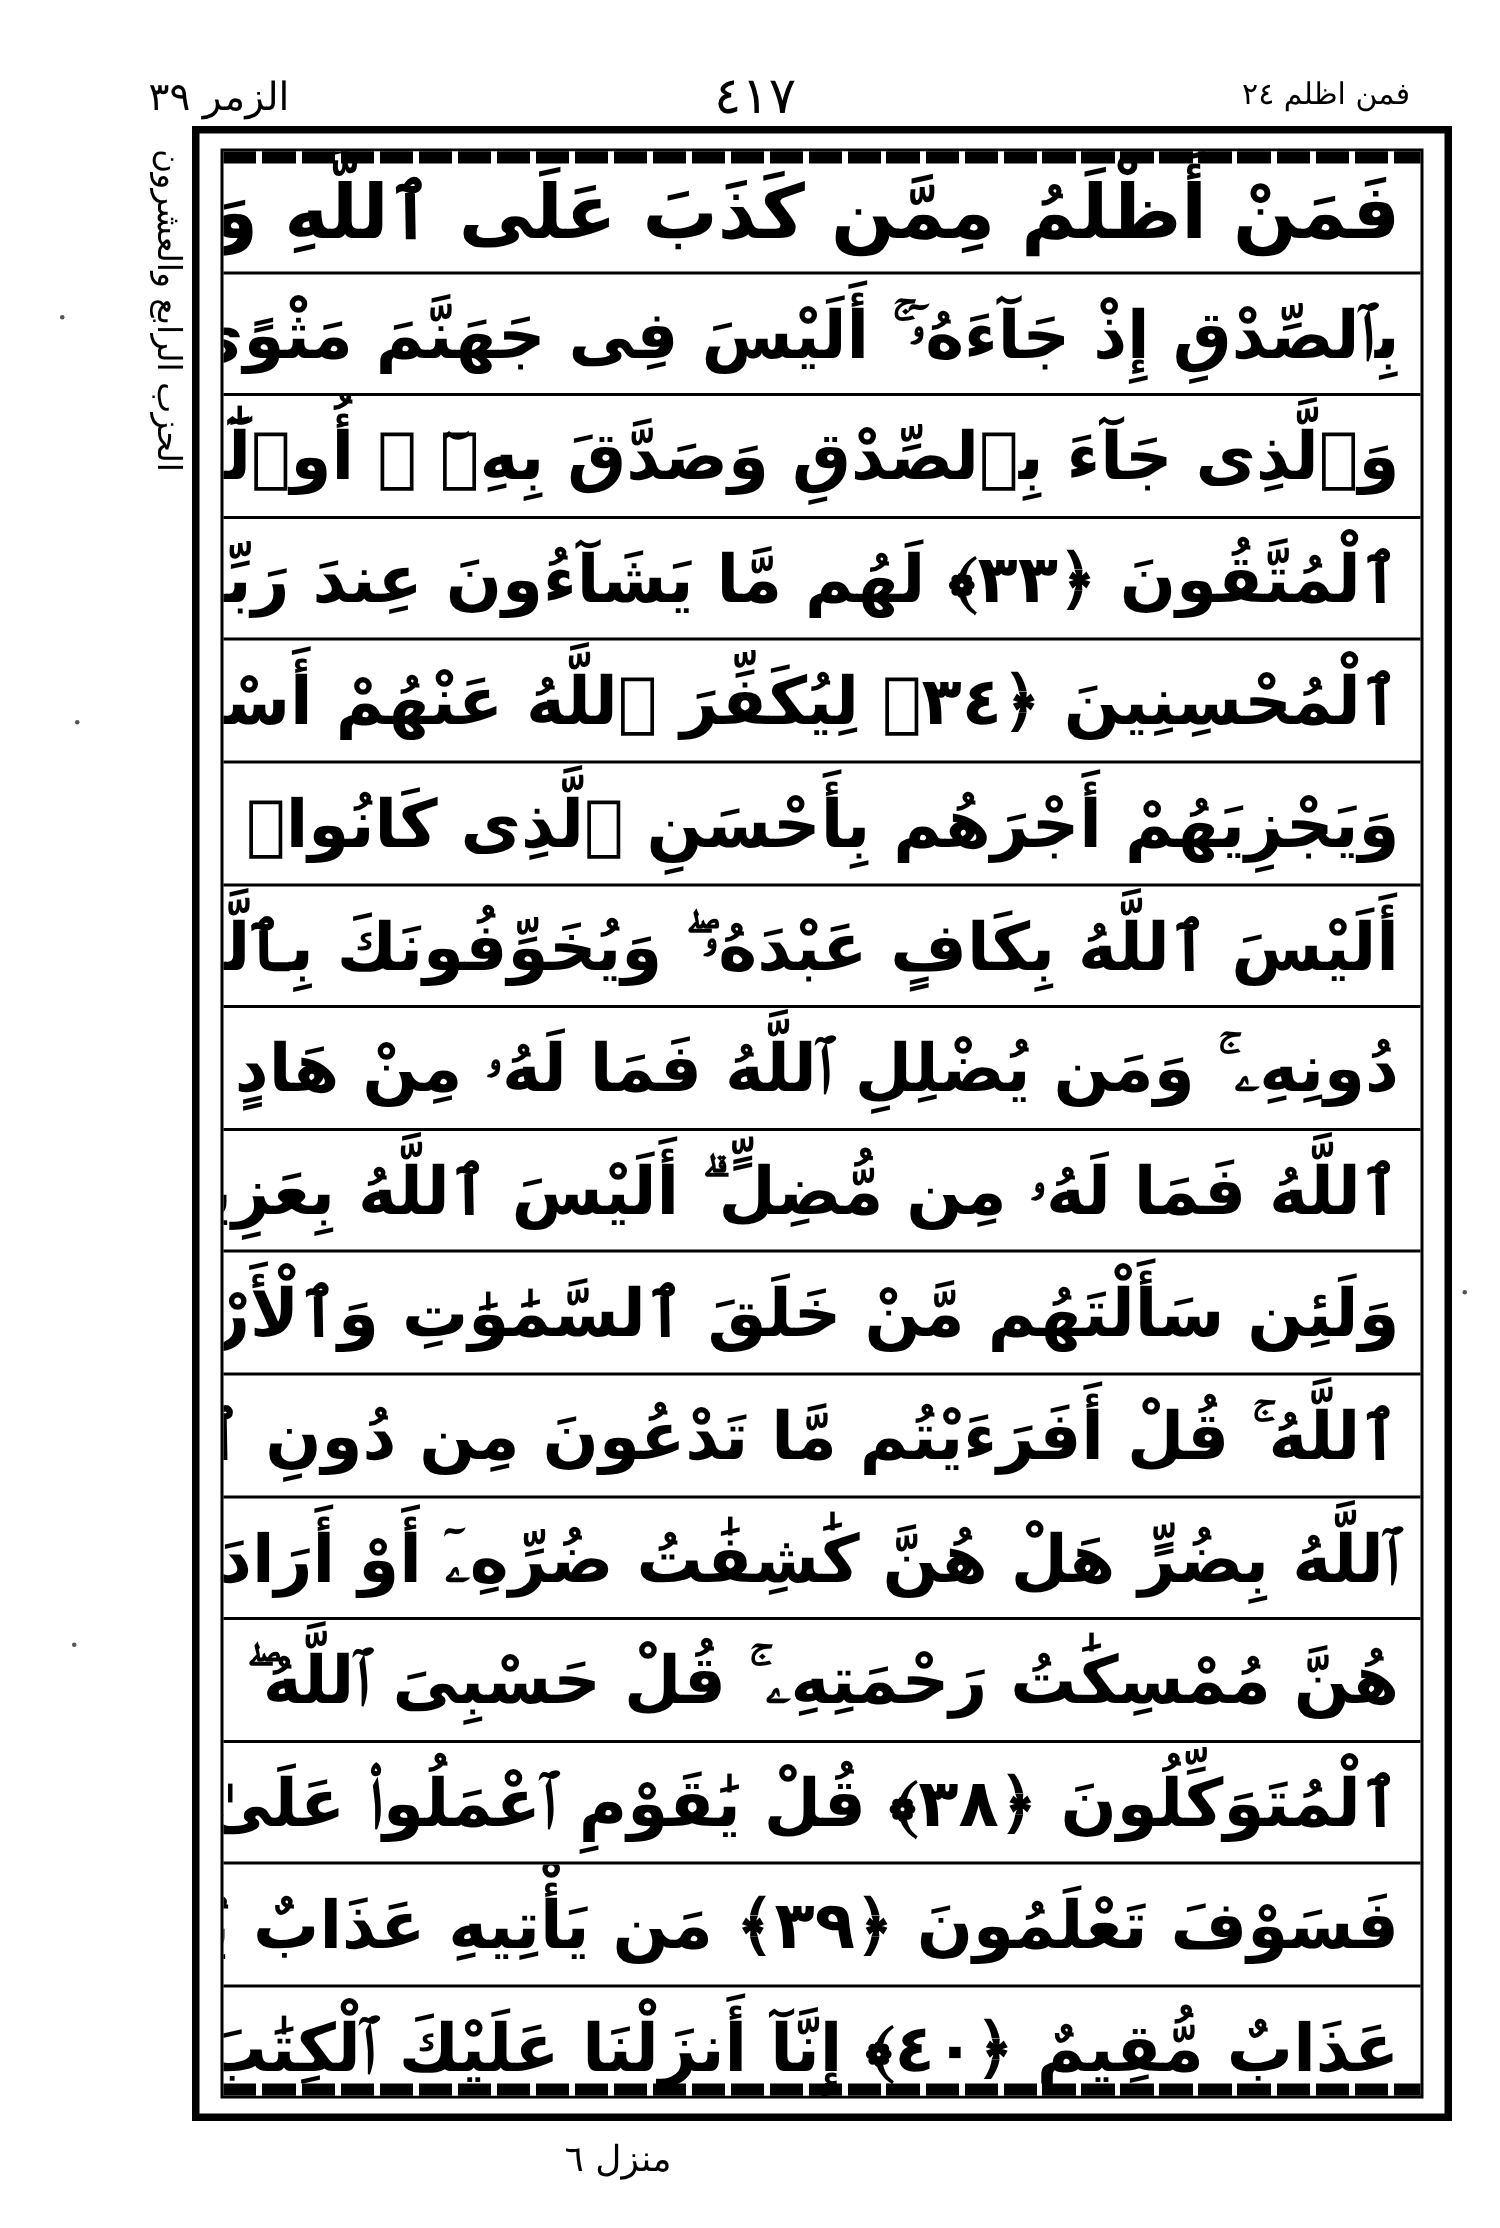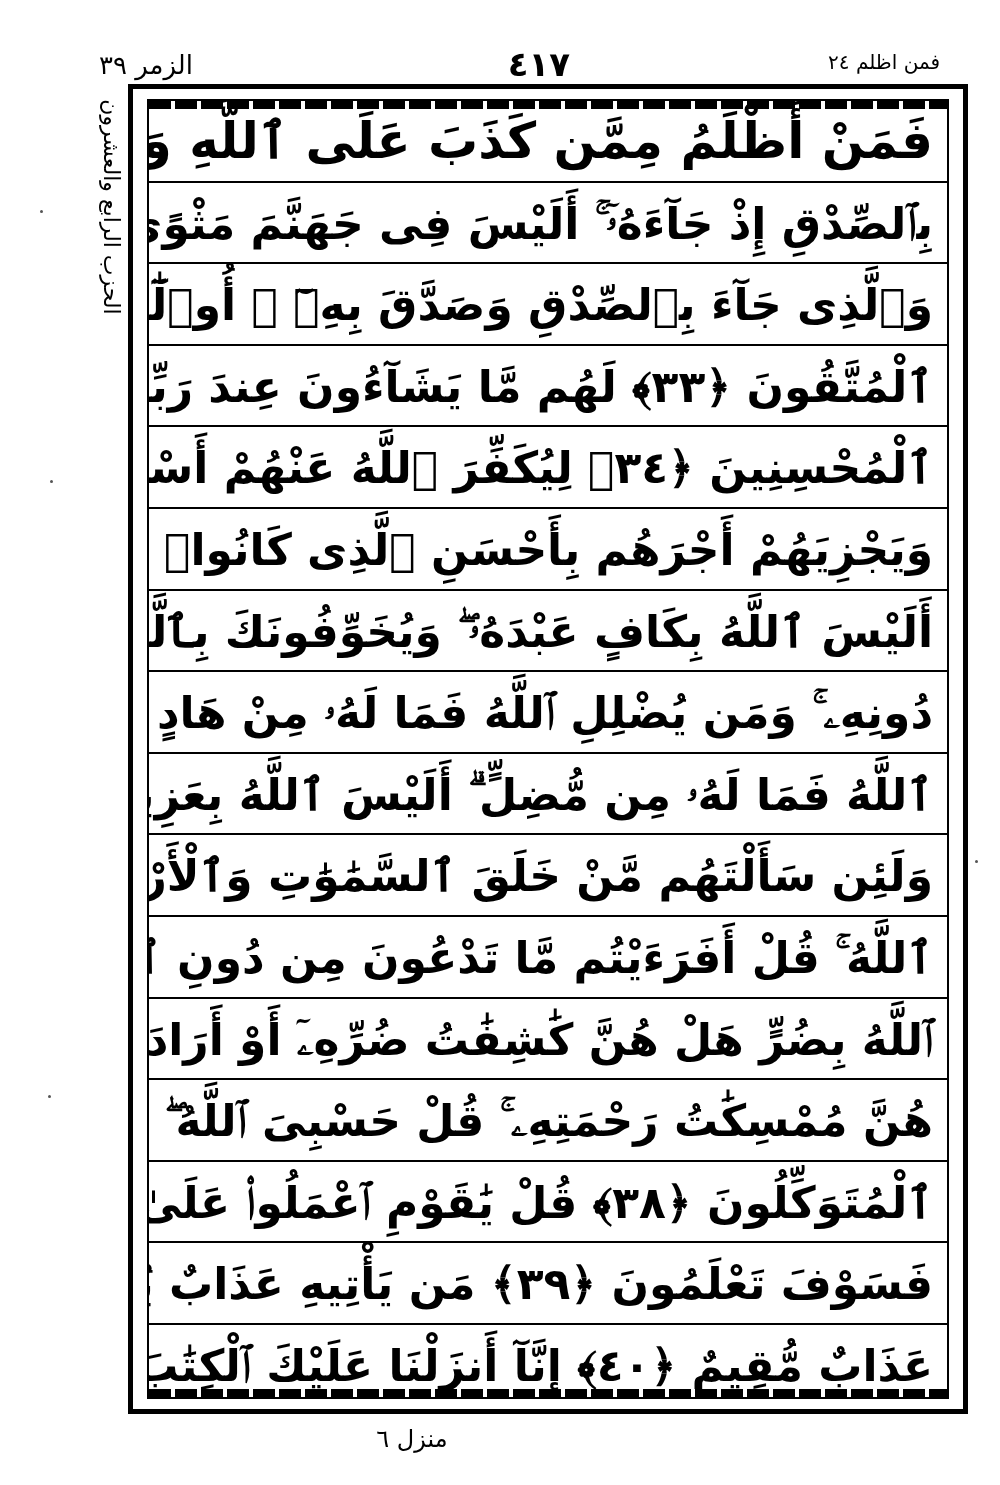--- a/index.html
+++ b/index.html
@@ -1,19 +1,19 @@
 <!DOCTYPE html>
 <html><head>
 <meta charset="utf-8">
 <style>
   html,body{margin:0;padding:0;background:#fff;}
   body{width:1000px;height:1485px;position:relative;overflow:hidden;font-family:"DejaVu Sans",sans-serif;color:#000;}
   .hdr{position:absolute;top:44px;left:0;width:1000px;height:40px;}
   .hdr-left{position:absolute;left:99px;top:6px;font-size:26px;direction:rtl;}
-  .hdr-center{position:absolute;left:490px;top:0;font-size:34px;font-weight:bold;width:80px;text-align:right;}
+  .hdr-center{position:absolute;left:476px;top:0;font-size:34px;font-weight:normal;width:80px;text-align:left;}
   .hdr-right{position:absolute;right:60px;top:6px;font-size:20px;direction:rtl;}
   .margin-note{position:absolute;left:92px;top:92px;width:36px;height:230px;}
   .margin-note span{display:block;transform:rotate(90deg);transform-origin:left top;position:absolute;left:32px;top:0;white-space:nowrap;font-size:22px;direction:rtl;width:230px;text-align:center;}
   .frame{position:absolute;left:128px;top:84px;width:840px;height:1330px;border:5px solid #000;box-sizing:border-box;}
   .frame-inner{position:absolute;left:14px;top:10px;right:14px;bottom:10px;border:2px solid #000;}
   .frame-deco-top{position:absolute;left:0;right:0;top:0;height:8px;background:repeating-linear-gradient(90deg,#000 0 22px,#fff 22px 26px);}
   .frame-deco-bot{position:absolute;left:0;right:0;bottom:0;height:8px;background:repeating-linear-gradient(90deg,#000 0 22px,#fff 22px 26px);}
   .lines{position:absolute;left:0;right:0;top:0;bottom:0;}
   .line{height:81.6px;border-bottom:2px solid #000;box-sizing:border-box;direction:rtl;text-align:justify;text-align-last:justify;font-family:"DejaVu Sans",sans-serif;font-size:44px;font-weight:bold;line-height:81px;padding:0 14px;white-space:nowrap;overflow:hidden;}
   .line:last-child{border-bottom:none;}

